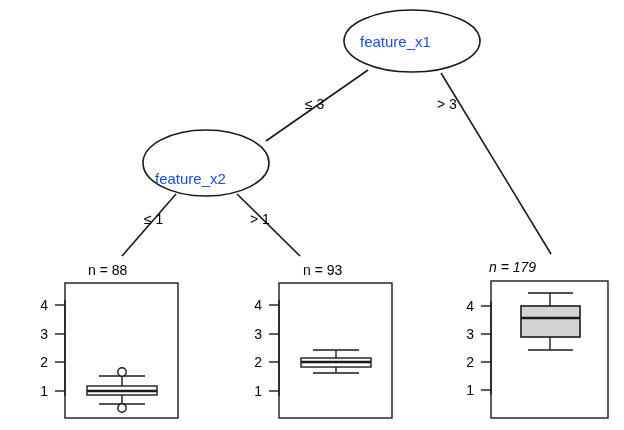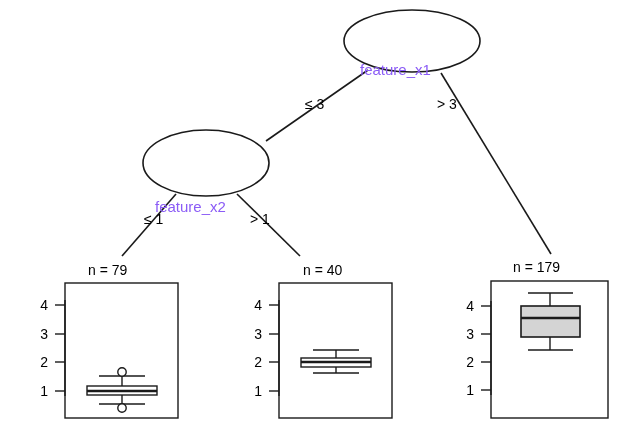--- a/index.html
+++ b/index.html
@@ -3,22 +3,22 @@
 <meta charset="utf-8">
 <style>
   html,body{margin:0;padding:0;}
   body{
     width:624px;height:430px;background:#ffffff;
     font-family:"Liberation Sans","DejaVu Sans",sans-serif;
     overflow:hidden;position:relative;
   }
   #root-canvas{position:absolute;left:0;top:0;width:624px;height:430px;}
   .node-label{
-    position:absolute;font-size:15px;color:#8b5cf6;
-    white-space:nowrap;letter-spacing:0px;margin-top:28px;
+    position:absolute;font-size:15px;color:#1d4ed8;
+    white-space:nowrap;letter-spacing:0px;
   }
   .edge-label{
     position:absolute;font-size:14px;color:#000;white-space:nowrap;
   }
   .n-label{
     position:absolute;font-size:14px;color:#000;white-space:nowrap;
   }
   .tick-label{
     position:absolute;font-size:14px;color:#000;white-space:nowrap;
     text-align:right;
@@ -107,23 +107,23 @@
 </svg>
 
 <div class="node-label" style="left:360px;top:33px;">feature_x1</div>
 <div class="node-label" style="left:155px;top:170px;">feature_x2</div>
 
 <div class="edge-label" style="left:305px;top:96px;">≤ 3</div>
 <div class="edge-label" style="left:437px;top:96px;">&gt; 3</div>
 <div class="edge-label" style="left:144px;top:211px;">≤ 1</div>
 <div class="edge-label" style="left:250px;top:211px;">&gt; 1</div>
 
-<div class="n-label" style="left:88px;top:262px;">n = 79</div>
-<div class="n-label" style="left:303px;top:262px;">n = 40</div>
-<div class="n-label" style="left:513px;top:259px;">n = 179</div>
+<div class="n-label" style="left:88px;top:262px;">n = 88</div>
+<div class="n-label" style="left:303px;top:262px;">n = 93</div>
+<div class="n-label" style="left:489px;top:259px;font-style:italic;">n = 179</div>
 
 <div class="tick-label" style="left:28px;top:297px;width:20px;">4</div>
 <div class="tick-label" style="left:28px;top:326px;width:20px;">3</div>
 <div class="tick-label" style="left:28px;top:354px;width:20px;">2</div>
 <div class="tick-label" style="left:28px;top:383px;width:20px;">1</div>
 
 <div class="tick-label" style="left:242px;top:297px;width:20px;">4</div>
 <div class="tick-label" style="left:242px;top:326px;width:20px;">3</div>
 <div class="tick-label" style="left:242px;top:354px;width:20px;">2</div>
 <div class="tick-label" style="left:242px;top:383px;width:20px;">1</div>

